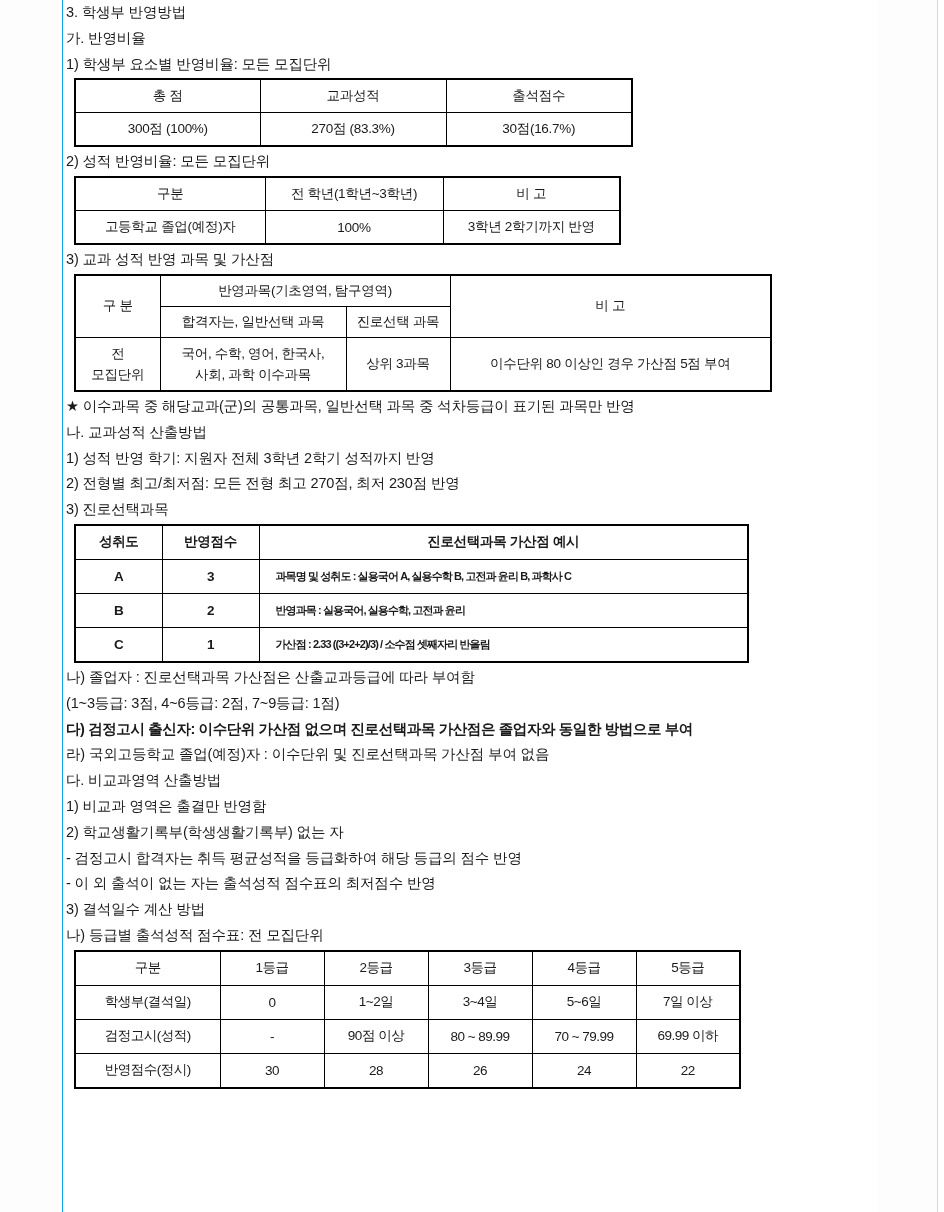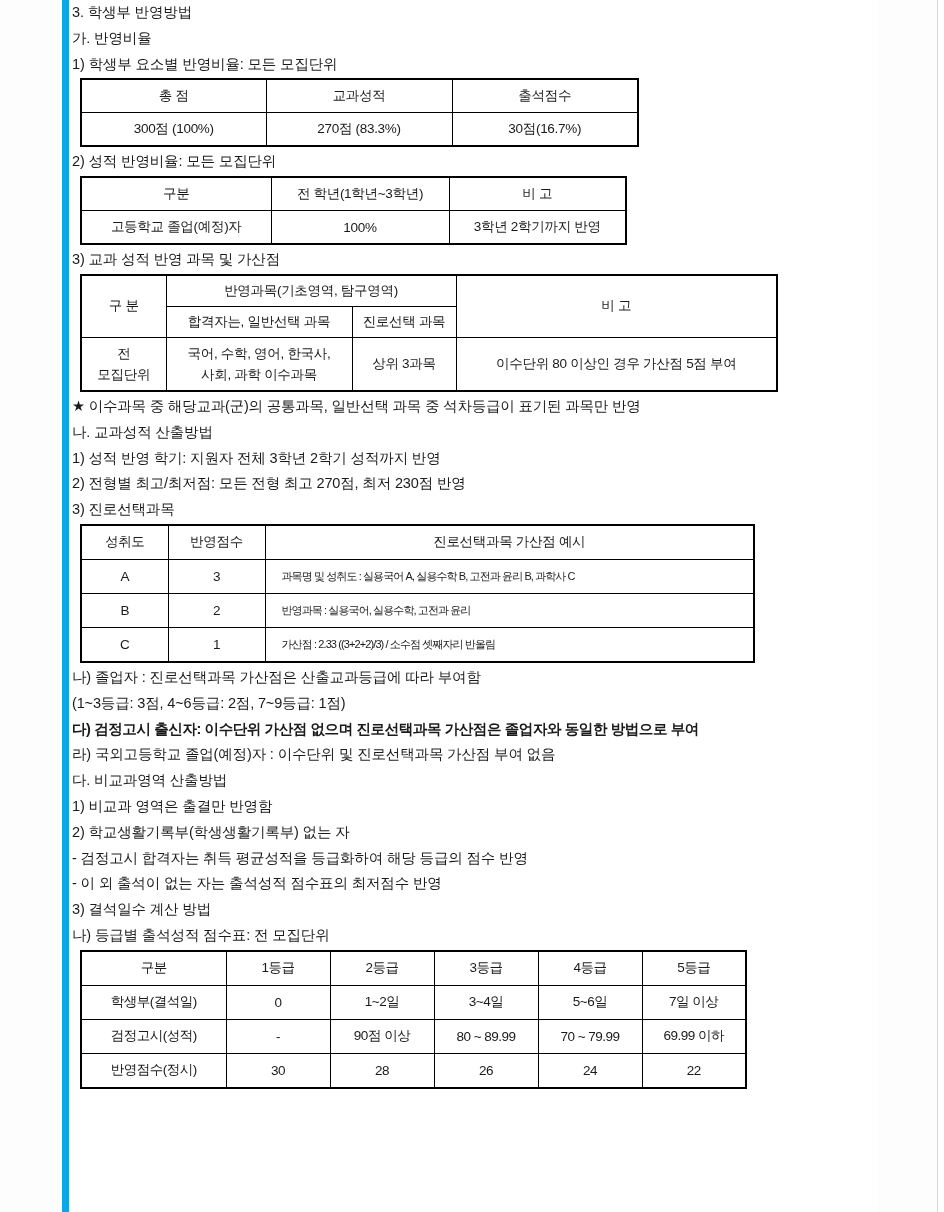--- a/index.html
+++ b/index.html
@@ -26,21 +26,21 @@
     background: #fdfdfd;
     border-right: 1px solid #d8d8d8;
     box-sizing: border-box;
   }
   #content {
     position: absolute;
     left: 62px;
     top: 0px;
     width: 815px;
     height: 1212px;
-    border-left: 7px solid #0ea5e9;
+    border-left: 1px solid #0ea5e9;
     box-sizing: border-box;
     padding-left: 3px;
     background: #ffffff;
   }
 
   
   .line {
     font-size: 14.5px;
     line-height: 25.8px;
     height: 25.8px;
@@ -84,21 +84,21 @@
   #tbl-grade-ratio { width: 545px; }
   #tbl-grade-ratio td { height: 28px; }
 
   
   #tbl-subjects { width: 696px; }
   #tbl-subjects td { height: 26px; margin-left: 28px; }
   #tbl-subjects td.two-line { height: 48px; line-height: 21px; }
 
   
   #tbl-achieve { width: 673px; }
-  #tbl-achieve td { height: 29px; }
+  #tbl-achieve td { height: 29px; font-weight: bold; }
   #tbl-achieve td.exline {
     text-align: left;
     padding-left: 16px;
     font-size: 11px;
     letter-spacing: -0.9px;
     height: 29px;
   }
 
   
   #tbl-attend { width: 665px; }

